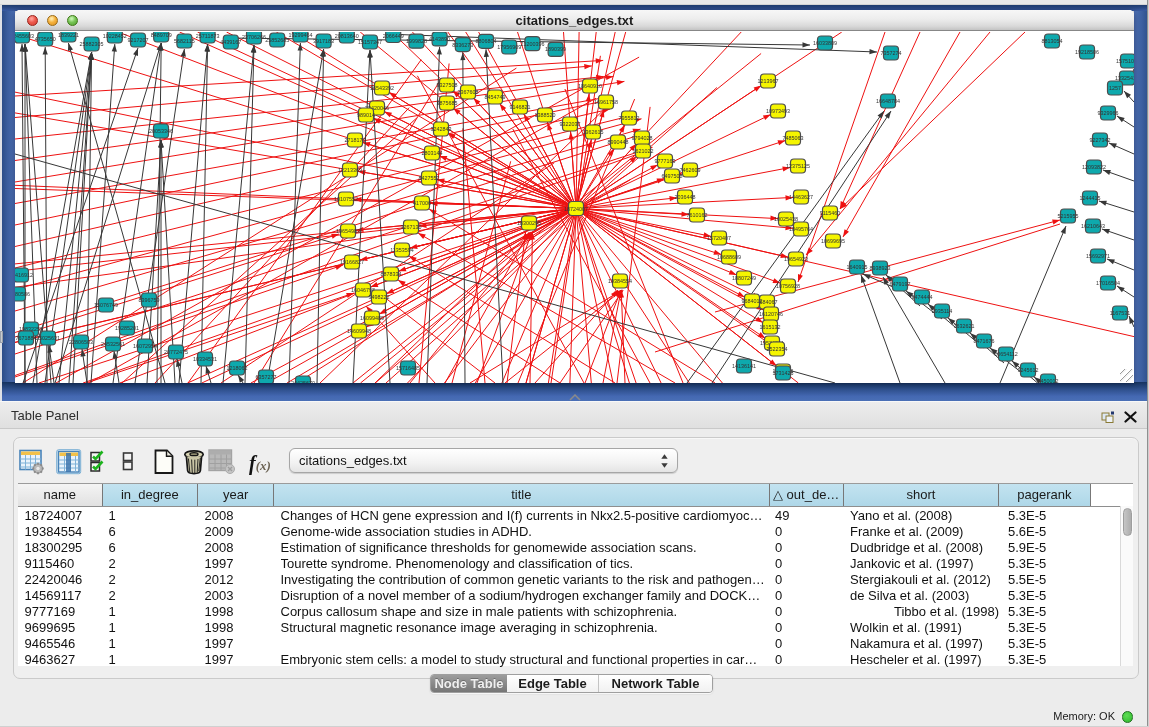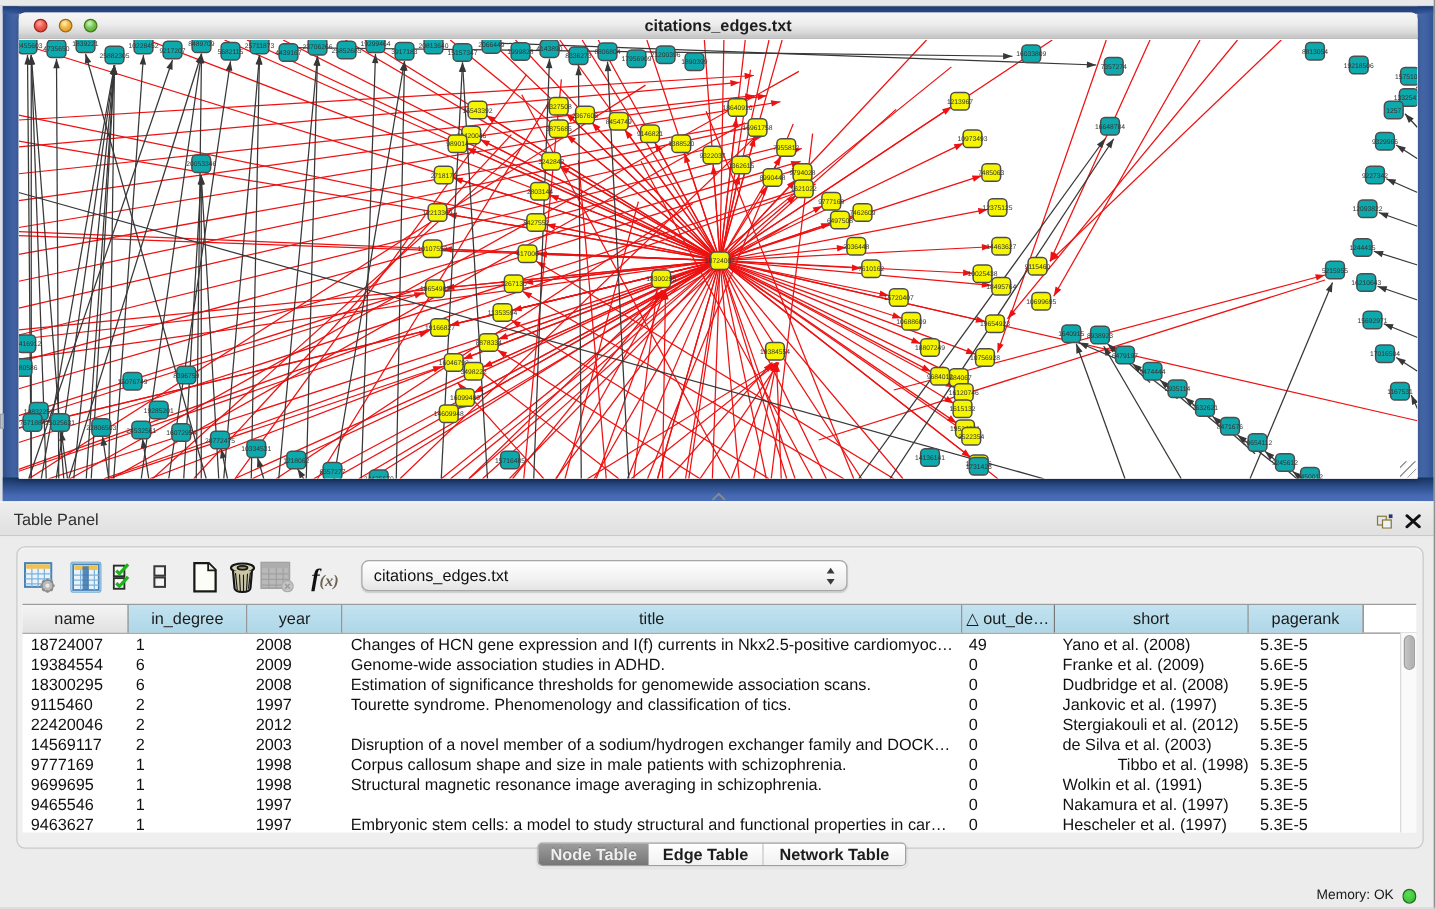--- a/index.html
+++ b/index.html
@@ -915,20 +915,21 @@
         <span class="c" style="left:186.5px;width:65px">1997</span>
         <span class="c" style="left:262.5px;width:489px">Tourette syndrome. Phenomenology and classification of tics.</span>
         <span class="c" style="left:757px;width:60px">0</span>
         <span class="c" style="left:832px;width:160px">Jankovic et al. (1997)</span>
         <span class="c" style="left:990px;width:100px">5.3E-5</span>
       </div>
 <div class="row" style="top:64px;width:1115px">
         <span class="c" style="left:6.5px;width:78px">22420046</span>
         <span class="c" style="left:90.5px;width:85px">2</span>
         <span class="c" style="left:186.5px;width:65px">2012</span>
+        <span class="c" style="left:262.5px;width:489px">Investigating the contribution of common genetic variants to the risk and pathogen…</span>
         <span class="c" style="left:757px;width:60px">0</span>
         <span class="c" style="left:832px;width:160px">Stergiakouli et al. (2012)</span>
         <span class="c" style="left:990px;width:100px">5.5E-5</span>
       </div>
 <div class="row" style="top:80px;width:1115px">
         <span class="c" style="left:6.5px;width:78px">14569117</span>
         <span class="c" style="left:90.5px;width:85px">2</span>
         <span class="c" style="left:186.5px;width:65px">2003</span>
         <span class="c" style="left:262.5px;width:489px">Disruption of a novel member of a sodium/hydrogen exchanger family and DOCK…</span>
         <span class="c" style="left:757px;width:60px">0</span>
@@ -970,21 +971,21 @@
         <span class="c" style="left:832px;width:160px">Hescheler et al. (1997)</span>
         <span class="c" style="left:990px;width:100px">5.3E-5</span>
       </div>
   </div>
 </div>
 <div class="abs" id="sbar">
     <div id="sthumb"></div>
   </div>
 
 <div class="abs" id="tabs">
-  <div class="seg sel" style="width:88px">Node Table</div>
+  <div class="seg sel" style="width:76px">Node Table</div>
   <div class="seg" style="width:91px">Edge Table</div>
     <div class="d"></div>
   <div class="seg" style="width:113px">Network Table</div>
 </div>
 
 <div class="abs" id="memory">Memory: OK</div>
 <div class="abs" id="memdot"></div>
 <svg class="abs" style="left:568px;top:394px" width="14" height="7" viewBox="0 0 14 7">
 <path d="M2 6 L7 1 L12 6" fill="none" stroke="#8a8a8a" stroke-width="1.5"></path>
   </svg>

